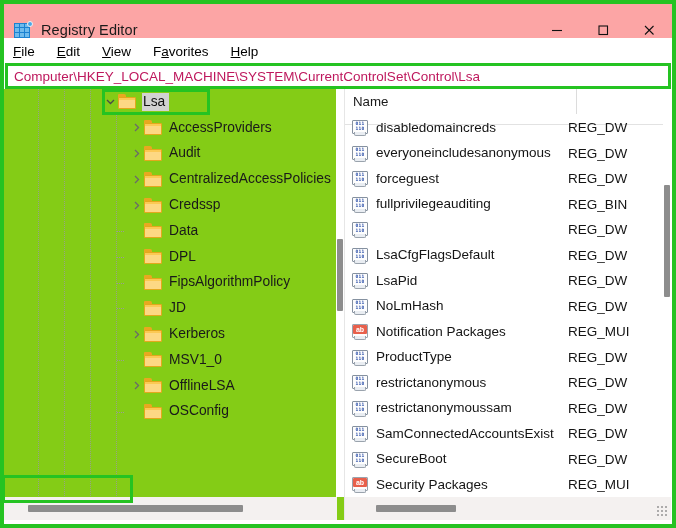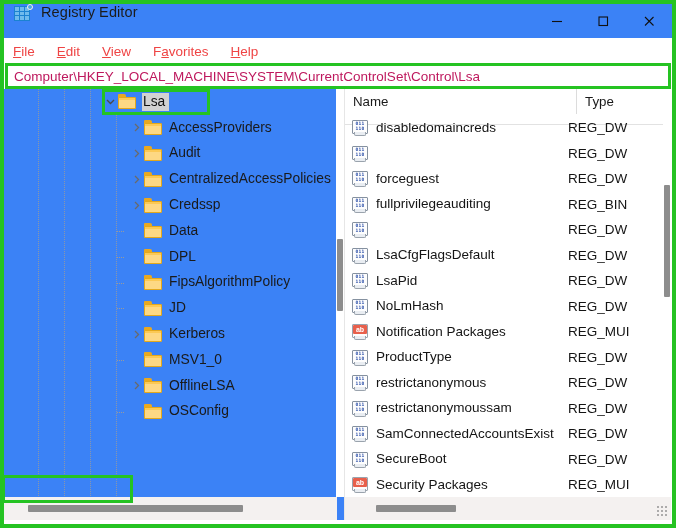--- a/index.html
+++ b/index.html
@@ -21,22 +21,22 @@
     width: 676px; height: 528px;
     border: 4px solid #25c322;
     pointer-events: none;
     z-index: 40;
   }
 
   
   .titlebar {
     position: absolute; left: 4px; top: 4px;
     width: 668px; height: 51px;
-    background: #3b82f6;
-    display: flex; align-items: flex-start;
+    background: #fca5a5;
+    display: flex; align-items: center;
   }
   .app-icon {
     width: 18px; height: 18px;
     margin-left: 10px; margin-right: 9px;
     position: relative; flex: none;
   }
   .app-icon .grid {
     position: absolute; left: 0; top: 2px;
     width: 16px; height: 15px;
     background: #1b82d1;
@@ -68,21 +68,21 @@
 
   
   .menubar {
     position: absolute; left: 4px; top: 38px;
     width: 668px; height: 26px;
     background: #ffffff;
     display: flex; align-items: center;
     padding-left: 9px;
   }
   .menu-item {
-    font-size: 13.5px; color: #ef4444;
+    font-size: 13.5px; color: #000000;
     margin-right: 22px;
     white-space: nowrap;
   }
   .menu-item u { text-decoration: underline; }
 
   
   .addr-wrap {
     position: absolute; left: 5px; top: 63px;
     width: 666px; height: 26px;
     border: 3px solid #25c322;
@@ -101,21 +101,21 @@
     position: absolute; left: 4px; top: 89px;
     width: 668px; height: 431px;
     background: #ffffff;
     display: flex;
   }
 
   
   .tree-pane {
     position: relative;
     width: 341px; height: 431px;
-    background: #3b82f6;
+    background: #84cc16;
     border-right: 1px solid #e6e6e6;
     overflow: hidden;
   }
   .tree-scroll {
     position: absolute; left: 0; top: 0;
     width: 333px; height: 408px;
     overflow: hidden;
   }
   .tree-row {
     position: relative;
@@ -550,41 +550,41 @@
         <div class="thumb" style="top:150px; height:72px;"></div>
       </div>
       <div class="hscroll" style="width:333px;">
         <div class="thumb" style="left:24px; width:215px;"></div>
       </div>
     </div>
 
     <div class="list-pane">
       <div class="list-header">
         <div class="col name">Name</div>
-        <div class="col type">Type</div>
       </div>
       <div class="list-rows" id="listrows">
           <div class="list-row">
             <div class="row-rel">
               <span class="vicon bin">
                 <span class="paper"></span>
                 <span class="bits">011<br>110</span>
                 <span class="fold"></span>
               </span>
               <span class="vname">disabledomaincreds</span>
               <span class="vtype">REG_DW</span>
             </div>
           </div>
           <div class="list-row">
             <div class="row-rel">
               <span class="vicon bin">
                 <span class="paper"></span>
                 <span class="bits">011<br>110</span>
                 <span class="fold"></span>
               </span>
+              <span class="vname">everyoneincludesanonymous</span>
               <span class="vtype">REG_DW</span>
             </div>
           </div>
           <div class="list-row">
             <div class="row-rel">
               <span class="vicon bin">
                 <span class="paper"></span>
                 <span class="bits">011<br>110</span>
                 <span class="fold"></span>
               </span>

